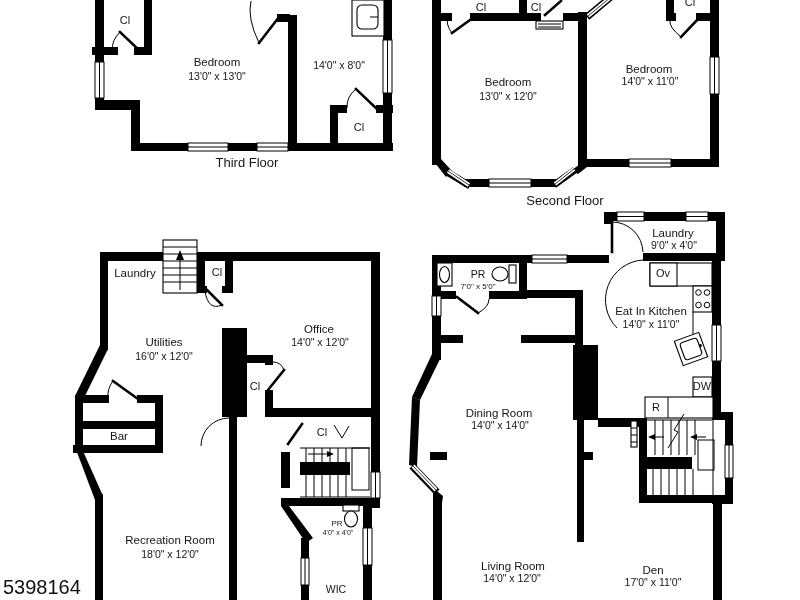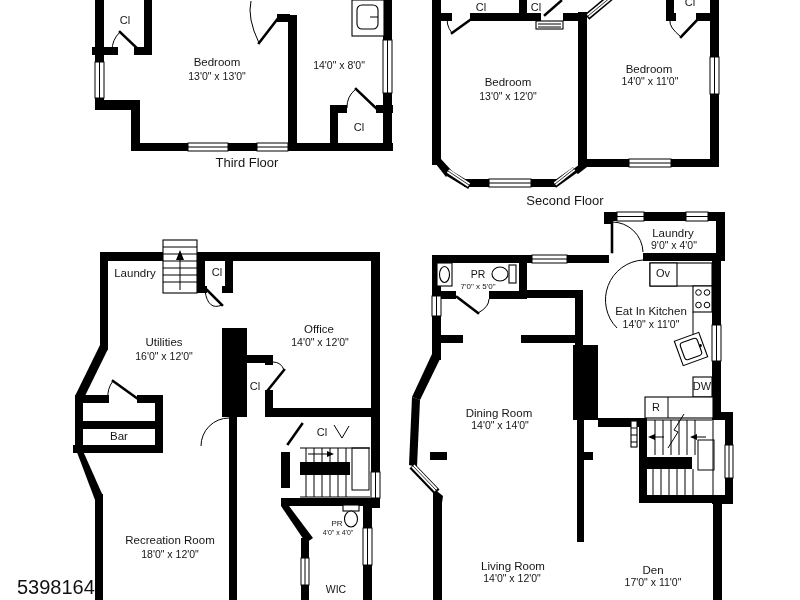--- a/index.html
+++ b/index.html
@@ -19,21 +19,21 @@
   .dwc{stroke:#000;stroke-width:0.8;}
   text{fill:#151515;dominant-baseline:middle;text-anchor:middle;}
   .room{font-size:11.5px;}
   .dims{font-size:10.5px;}
   .cl{font-size:11px;}
   .title{font-size:13px;}
   .appl{font-size:11px;}
   .small{font-size:9.5px;}
   .mini{font-size:8px;}
   .tiny{font-size:7px;}
-  #photo-id{position:absolute;left:17px;top:576px;font-size:20px;color:#111;}
+  #photo-id{position:absolute;left:3px;top:576px;font-size:20px;color:#111;}
 </style>
 </head>
 <body>
 
 <div id="stage">
 <svg width="800" height="600" viewBox="0 0 800 600">
 
   <g>
     <g>
       <rect class="w" x="95" y="0" width="9" height="110"></rect>

